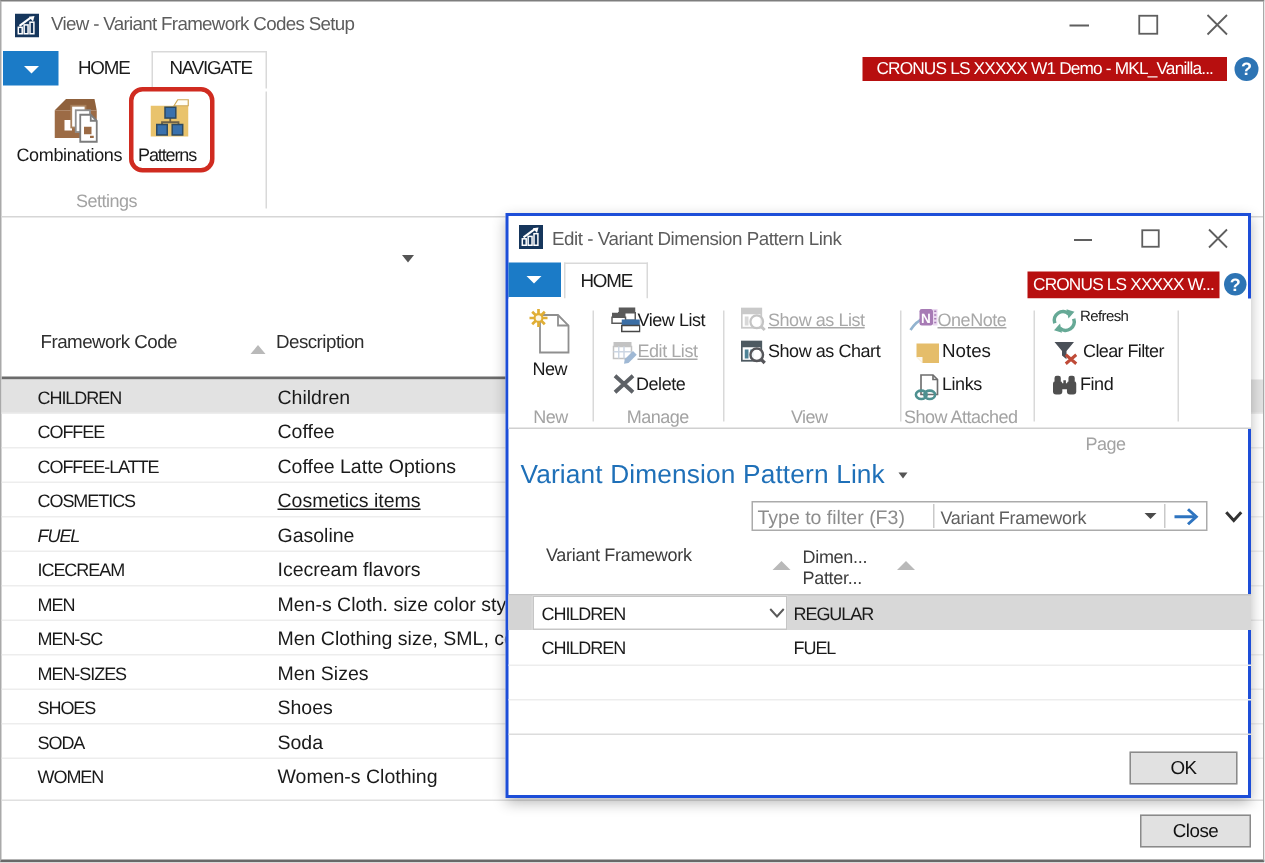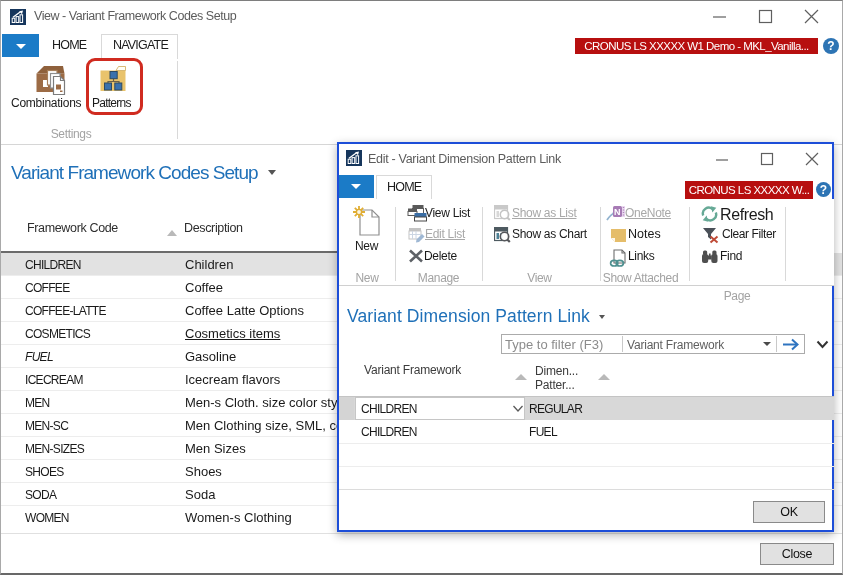--- a/index.html
+++ b/index.html
@@ -74,21 +74,20 @@
     <path d="M13.5 13.5 V16.5 M8 19.5 V16.5 H19 V19.5" stroke="#6d6148" stroke-width="1.2" fill="none"></path>
     <rect x="10" y="6.5" width="7.2" height="7.2" fill="#3a71ad" stroke="#2e4a61" stroke-width="1"></rect>
     <rect x="4.5" y="18" width="7" height="7" fill="#3a71ad" stroke="#2e4a61" stroke-width="1"></rect>
     <rect x="14.8" y="18" width="7" height="7" fill="#3a71ad" stroke="#2e4a61" stroke-width="1"></rect>
   </svg>
   <div class="abs" style="left:91px;top:95px;font-size:12px;letter-spacing:-0.75px;color:#1a1a1a;white-space:nowrap;">Patterns</div>
   <div class="abs grouplbl" style="left:27px;top:126px;width:86px;">Settings</div>
   <div class="abs sep" style="left:176px;top:60px;height:78px;"></div>
   <div class="abs" style="left:0;top:143px;width:843px;height:1px;background:#d6d6d6;"></div>
 
-  <div class="abs hdg" style="left:10px;top:161px;font-size:19px;letter-spacing:-0.95px;">Variant Framework Codes Setup</div>
   <div class="abs" style="left:267px;top:169px;width:0;height:0;border-left:4px solid transparent;border-right:4px solid transparent;border-top:5px solid #555;"></div>
 
   <div class="abs" style="left:26px;top:220px;font-size:12.5px;letter-spacing:-0.35px;color:#2e2e2e;white-space:nowrap;">Framework Code</div>
   <div class="abs" style="left:166px;top:229px;width:0;height:0;border-left:5px solid transparent;border-right:5px solid transparent;border-bottom:6px solid #b9b9b9;"></div>
   <div class="abs" style="left:183px;top:220px;font-size:12.5px;letter-spacing:-0.35px;color:#2e2e2e;white-space:nowrap;">Description</div>
   <div class="abs" style="left:0;top:250px;width:400px;height:2px;background:#6b6b6b;"></div>
 
   <div id="rows" class="abs" style="left:0;top:252px;width:843px;">
       <div style="position:relative;height:23px;background:#e2e2e2;border-bottom:1px solid #ededed;">
         <span class="caps" style="position:absolute;left:24px;top:5px;">CHILDREN</span>
@@ -244,21 +243,21 @@
         </svg>
         <div class="abs rtxt" style="left:289px;top:50px;">Links</div>
         <div class="abs grouplbl" style="left:259px;top:72px;width:85px;">Show Attached</div>
         <div class="abs sep" style="left:350px;top:8px;height:74px;"></div>
         <svg class="abs" style="left:362px;top:7px;" width="17" height="16" viewBox="0 0 17 16">
           <path d="M2.2 9.5 A5.8 5.8 0 0 1 11.5 3.2" fill="none" stroke="#66a996" stroke-width="2.4"></path>
           <polygon points="10,0.2 15.3,1.8 11.3,6.4" fill="#66a996"></polygon>
           <path d="M14.8 6.5 A5.8 5.8 0 0 1 5.5 12.8" fill="none" stroke="#66a996" stroke-width="2.4"></path>
           <polygon points="7,15.8 1.7,14.2 5.7,9.6" fill="#66a996"></polygon>
         </svg>
-        <div class="abs" style="left:381px;top:7px;font-size:16px;letter-spacing:-0.4px;color:#1a1a1a;white-space:nowrap;">Refresh</div>
+        <div class="abs" style="left:381px;top:7px;font-size:10px;letter-spacing:-0.4px;color:#1a1a1a;white-space:nowrap;">Refresh</div>
         <svg class="abs" style="left:363px;top:28px;" width="18" height="18" viewBox="0 0 18 18">
           <path d="M1 1 h13 l-5 6 v5.5 l-3 -2.5 v-3 z" fill="#4a5058"></path>
           <path d="M8.5 9.5 L15.5 15.5 M15.5 9.5 L8.5 15.5" stroke="#bf4b38" stroke-width="2"></path>
         </svg>
         <div class="abs" style="left:383px;top:28px;font-size:12px;letter-spacing:-0.4px;color:#1a1a1a;white-space:nowrap;">Clear Filter</div>
         <svg class="abs" style="left:362px;top:50px;" width="18" height="15" viewBox="0 0 18 15">
           <rect x="1" y="5" width="6.2" height="9" rx="2" fill="#4f4f4f"></rect>
           <rect x="10.3" y="5" width="6.2" height="9" rx="2" fill="#4f4f4f"></rect>
           <rect x="2" y="1.5" width="4.2" height="4.5" rx="1.5" fill="#4f4f4f"></rect>
           <rect x="11.3" y="1.5" width="4.2" height="4.5" rx="1.5" fill="#4f4f4f"></rect>

